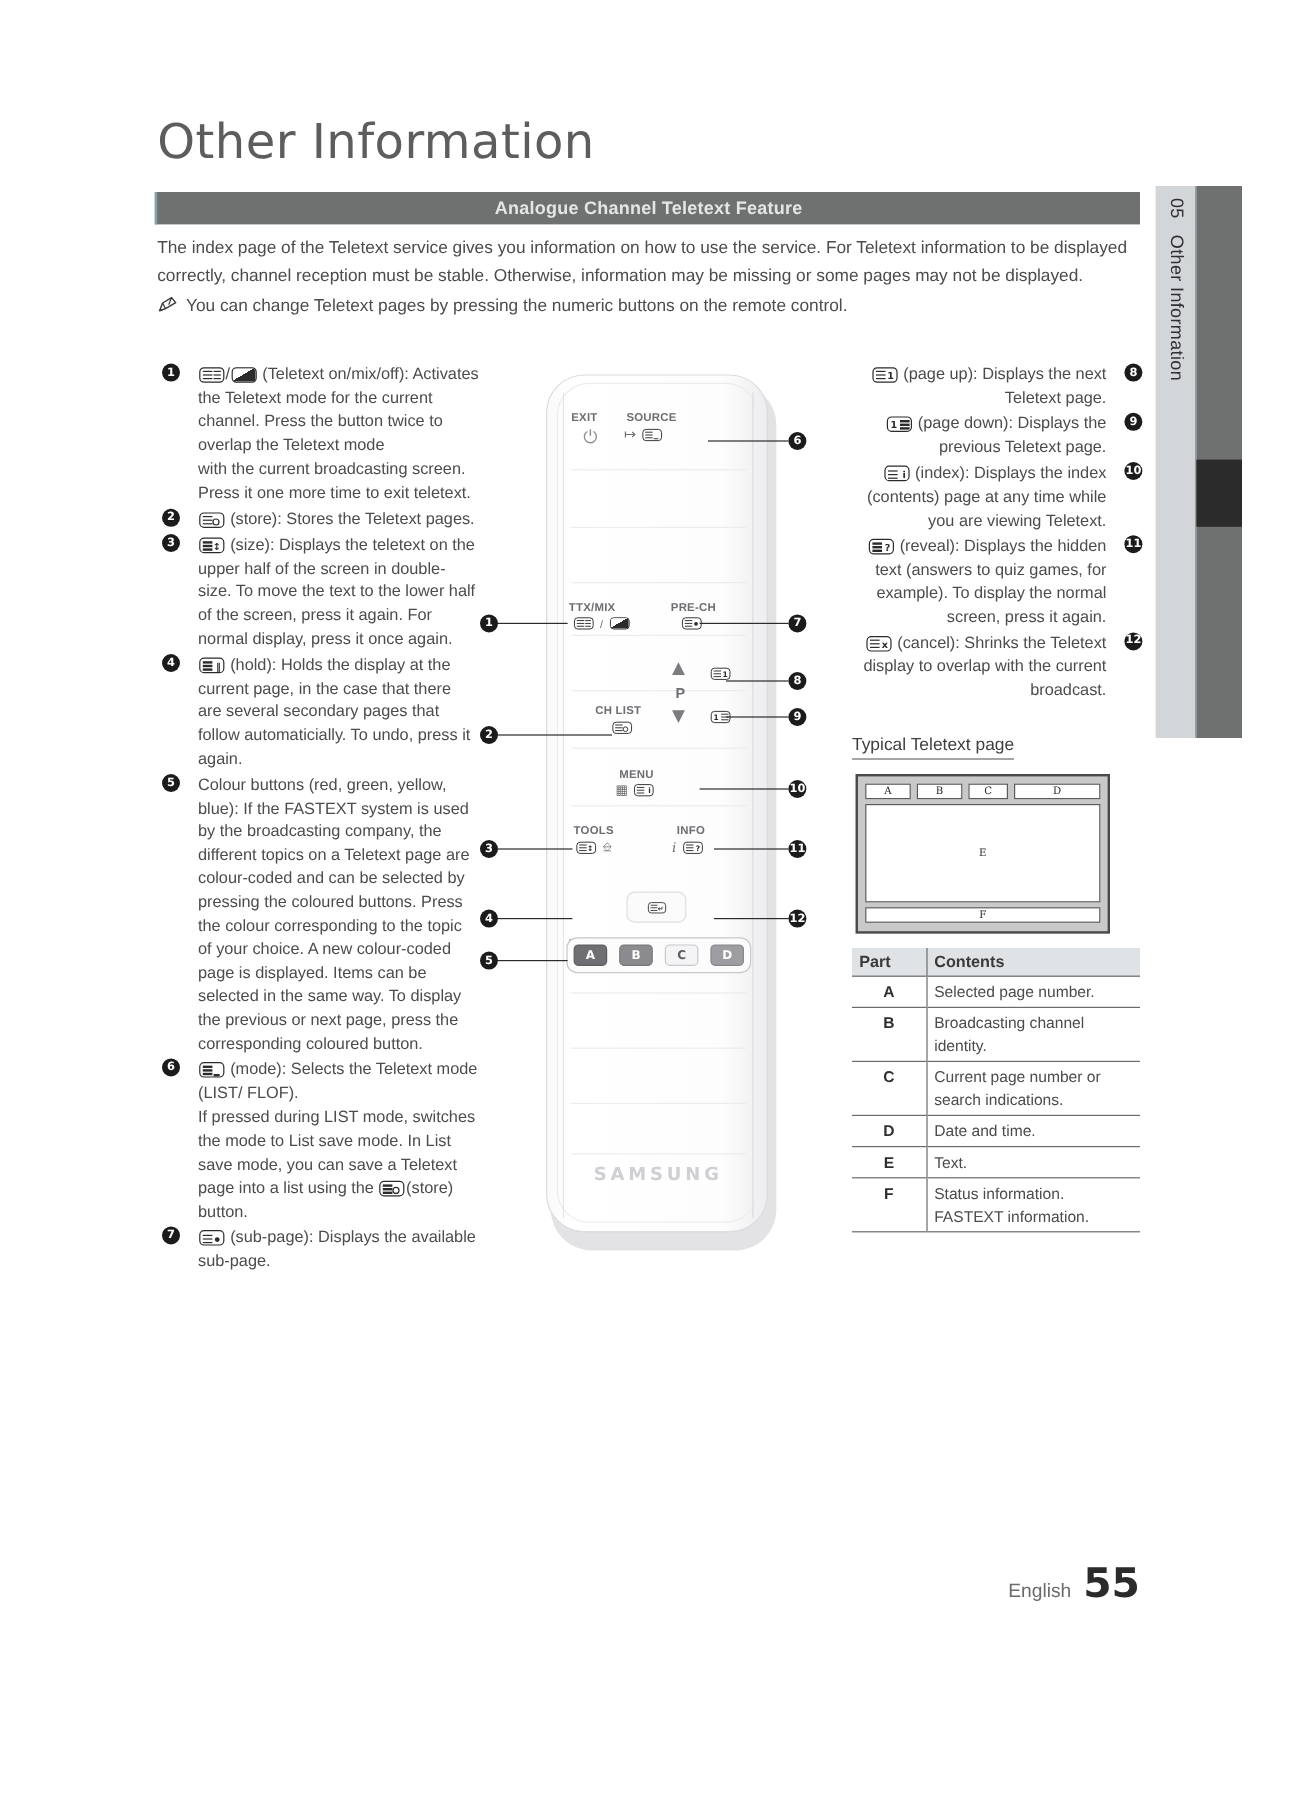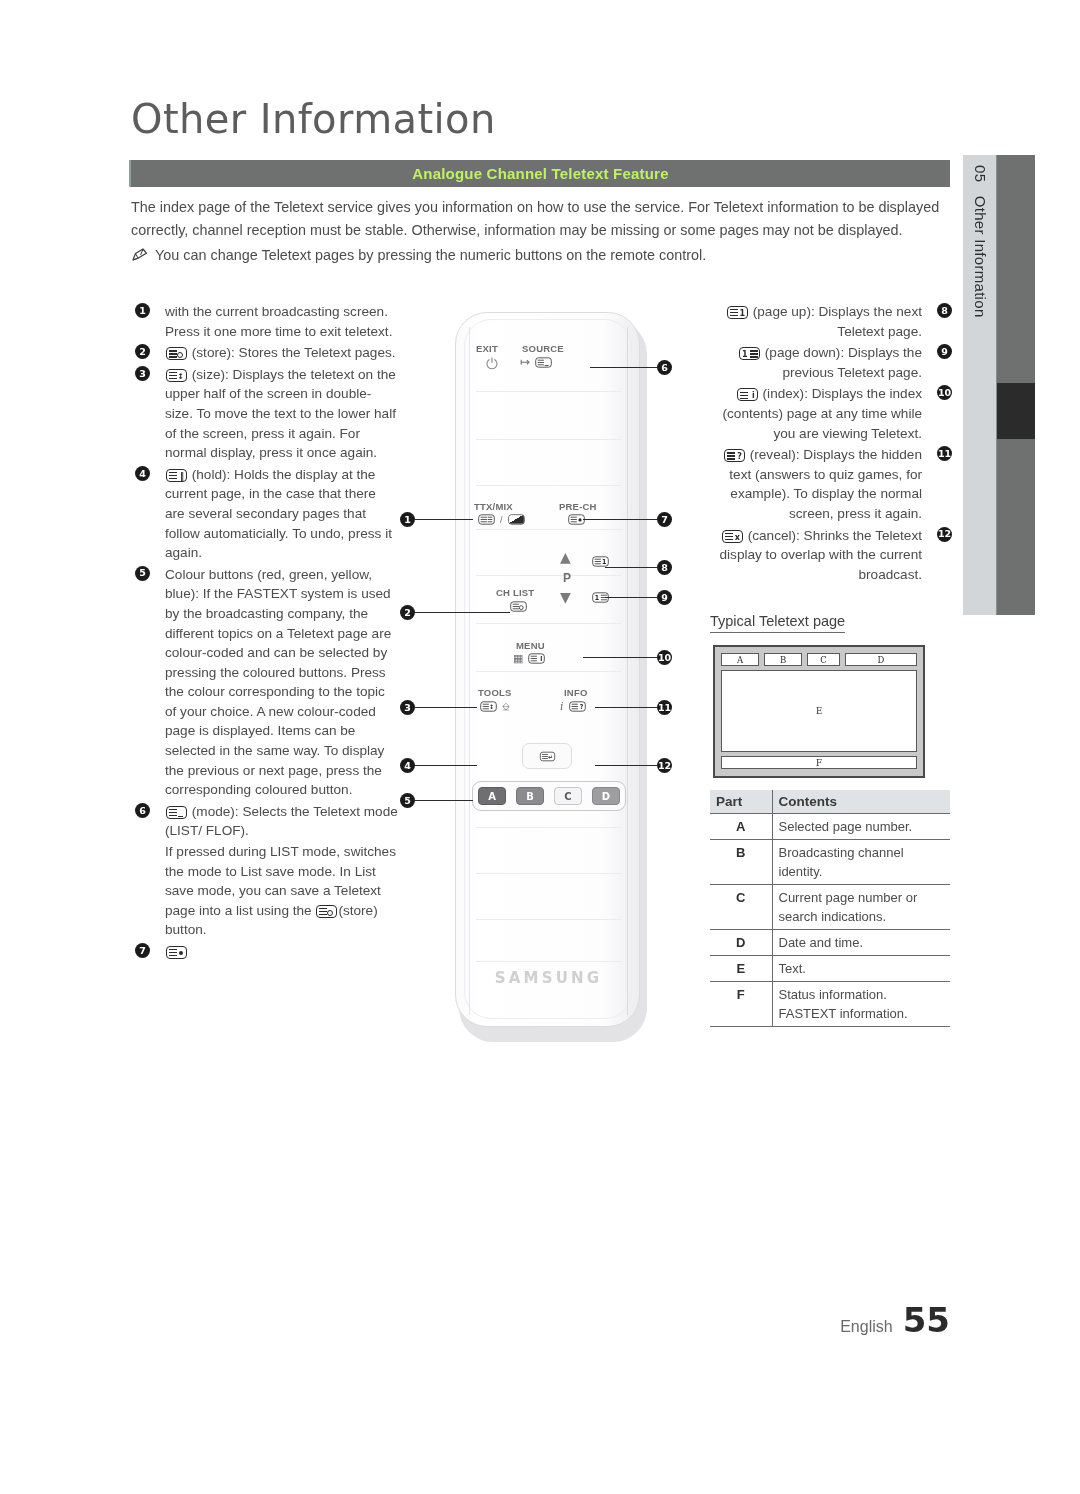--- a/index.html
+++ b/index.html
@@ -49,21 +49,21 @@
 
   
   .section-bar {
     position: absolute; left: 129px; top: 160px;
     width: 821px; height: 27px;
     background: #6e7170;
     border-left: 2px solid #8aa2a2;
     display: flex; align-items: center; justify-content: center;
   }
   .section-bar span {
-    color: #bef264; font-size: 15px; font-weight: bold;
+    color: #e5e5e5; font-size: 15px; font-weight: bold;
     letter-spacing: .2px;
   }
 
   
   .intro {
     position: absolute; left: 131px; top: 196px;
     width: 820px;
     font-size: 14.4px; line-height: 23px;
     color: #4c4c4c;
   }
@@ -323,20 +323,24 @@
         <path d="M12 1 L9.6 7" stroke="#3a3a3a" stroke-width="1"></path>
       </svg>
     </span>
     <span>You can change Teletext pages by pressing the numeric buttons on the remote control.</span>
   </div>
 
   <div class="col-left">
 
     <div class="item">
       <span class="bullet">1</span>
+      <div class="para">
+        <span class="tt"><i class="l1"></i><i class="l2"></i><i class="l3"></i><i style="left:11px;top:2.2px;width:6px;height:1.3px;"></i><i style="left:11px;top:5.2px;width:6px;height:1.3px;"></i><i style="left:11px;top:8.2px;width:6px;height:1.3px;"></i></span><span>/</span><span class="tt mix"><span class="diag"></span></span>
+        <span>(Teletext on/mix/off): Activates the Teletext mode for the current channel. Press the button twice to overlap the Teletext mode</span>
+      </div>
       <div class="para">with the current broadcasting screen. Press it one more time to exit teletext.</div>
     </div>
 
     <div class="item">
       <span class="bullet">2</span>
       <div class="para">
         <span class="tt dotopen"><i class="l1"></i><i class="l2"></i><i class="l3"></i></span>
         <span>(store): Stores the Teletext pages.</span>
       </div>
     </div>
@@ -370,20 +374,21 @@
       </div>
       <div class="para">
         <span>If pressed during LIST mode, switches the mode to List save mode. In List save mode, you can save a Teletext page into a list using the </span><span class="tt dotopen"><i class="l1"></i><i class="l2"></i><i class="l3"></i></span><span>(store) button.</span>
       </div>
     </div>
 
     <div class="item">
       <span class="bullet">7</span>
       <div class="para">
         <span class="tt dot"><i class="l1"></i><i class="l2"></i><i class="l3"></i></span>
+        <span>(sub-page): Displays the available sub-page.</span>
       </div>
     </div>
   </div>
 
   <div class="col-right">
 
     <div class="item">
       <span class="bullet">8</span>
       <div class="para">
         <span class="tt"><i class="l1"></i><i class="l2"></i><i class="l3"></i><span class="mk">1</span></span>

